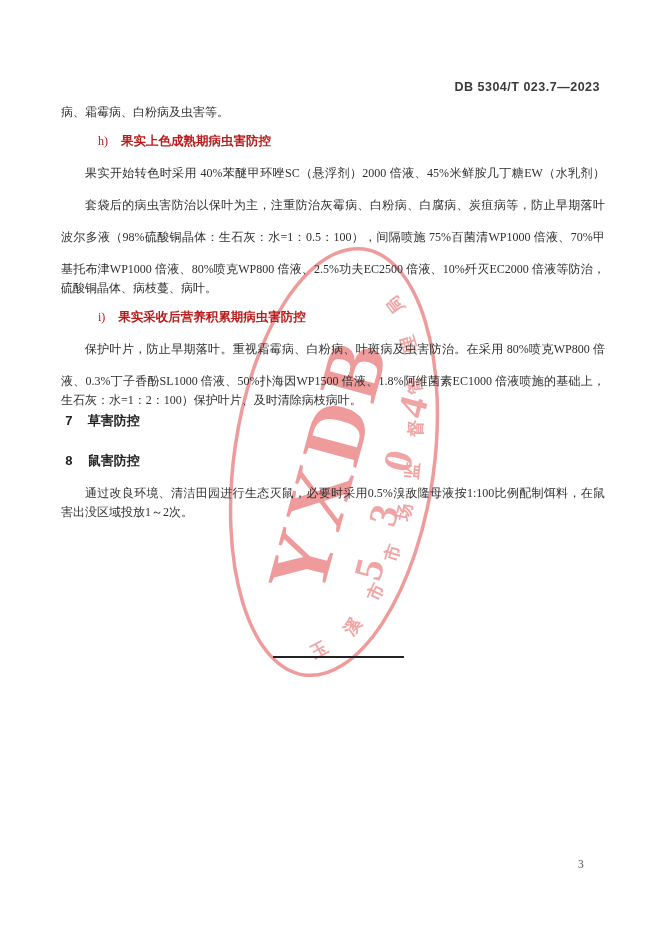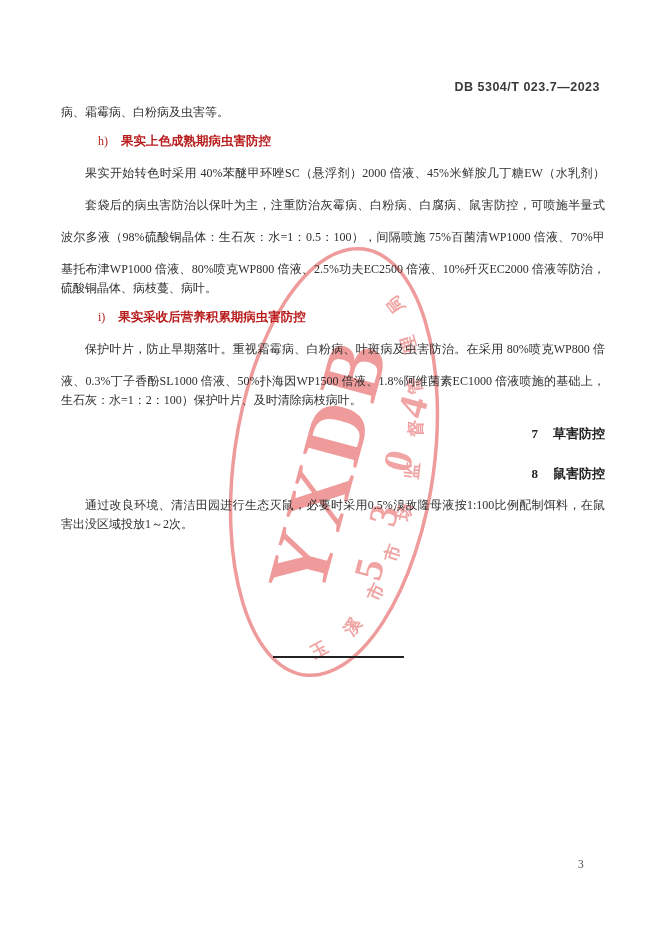--- a/index.html
+++ b/index.html
@@ -33,23 +33,23 @@
   .item-heading{
     margin:10px 0 5px 0;padding-left:37px;
     font-family:"Liberation Sans","DejaVu Sans",sans-serif;
     font-weight:bold;font-size:12.5px;color:#b91c1c;
   }
   .item-heading .ih-label{
     font-family:"Liberation Serif","DejaVu Serif",serif;
     font-weight:normal;font-size:12px;margin-right:13px;
   }
   .section-heading{
-    margin:14px 0 8px 0;padding-left:4px;
-    font-family:Liberation Serif, serif;
-    font-weight:bold;font-size:13px;color:#222222;text-align:right;
+    margin:2px 0 8px 0;padding-left:4px;
+    font-family:Liberation Mono, monospace;
+    font-weight:bold;font-size:13px;color:#222222;
   }
   .section-heading .sh-label{margin-right:15px;}
   .section-heading[data-name="section-heading-8"]{margin-top:21px;}
   .footnote-rule{
     position:absolute;left:273px;top:656px;width:131px;height:2px;
     background:#222222;z-index:2;
   }
   .page-num{
     position:absolute;left:578px;top:858px;z-index:2;
     font-size:11.5px;color:#4a4a4a;
@@ -77,21 +77,21 @@
 
   <div class="content" id="doc-body" data-name="document-body">
       <div class="block plain" data-name="paragraph-continued">
         <div class="line" data-name="text-line">病、霜霉病、白粉病及虫害等。</div>
       </div>
       <div class="block item-heading" data-name="item-heading-h"><span class="ih-label" data-name="heading-label">h)</span><span class="heading-title" data-name="heading-title">果实上色成熟期病虫害防控</span></div>
       <div class="block para" data-name="paragraph-h-1">
         <div class="line j" data-name="text-line">果实开始转色时采用 40%苯醚甲环唑SC（悬浮剂）2000 倍液、45%米鲜胺几丁糖EW（水乳剂）</div>
       </div>
       <div class="block para" data-name="paragraph-h-2">
-        <div class="line j" data-name="text-line">套袋后的病虫害防治以保叶为主，注重防治灰霉病、白粉病、白腐病、鼠害防控，可喷施半量式</div>
+        <div class="line j" data-name="text-line">套袋后的病虫害防治以保叶为主，注重防治灰霉病、白粉病、白腐病、炭疽病等，防止早期落叶</div>
         <div class="line j" data-name="text-line">波尔多液（98%硫酸铜晶体：生石灰：水=1：0.5：100），间隔喷施 75%百菌清WP1000 倍液、70%甲</div>
         <div class="line j" data-name="text-line">基托布津WP1000 倍液、80%喷克WP800 倍液、2.5%功夫EC2500 倍液、10%歼灭EC2000 倍液等防治，</div>
         <div class="line" data-name="text-line">硫酸铜晶体、病枝蔓、病叶。</div>
       </div>
       <div class="block item-heading" data-name="item-heading-i"><span class="ih-label" data-name="heading-label">i)</span><span class="heading-title" data-name="heading-title">果实采收后营养积累期病虫害防控</span></div>
       <div class="block para" data-name="paragraph-i-1">
         <div class="line j" data-name="text-line">保护叶片，防止早期落叶。重视霜霉病、白粉病、叶斑病及虫害防治。在采用 80%喷克WP800 倍</div>
         <div class="line j" data-name="text-line">液、0.3%丁子香酚SL1000 倍液、50%扑海因WP1500 倍液、1.8%阿维菌素EC1000 倍液喷施的基础上，</div>
         <div class="line" data-name="text-line">生石灰：水=1：2：100）保护叶片、及时清除病枝病叶。</div>
       </div>

